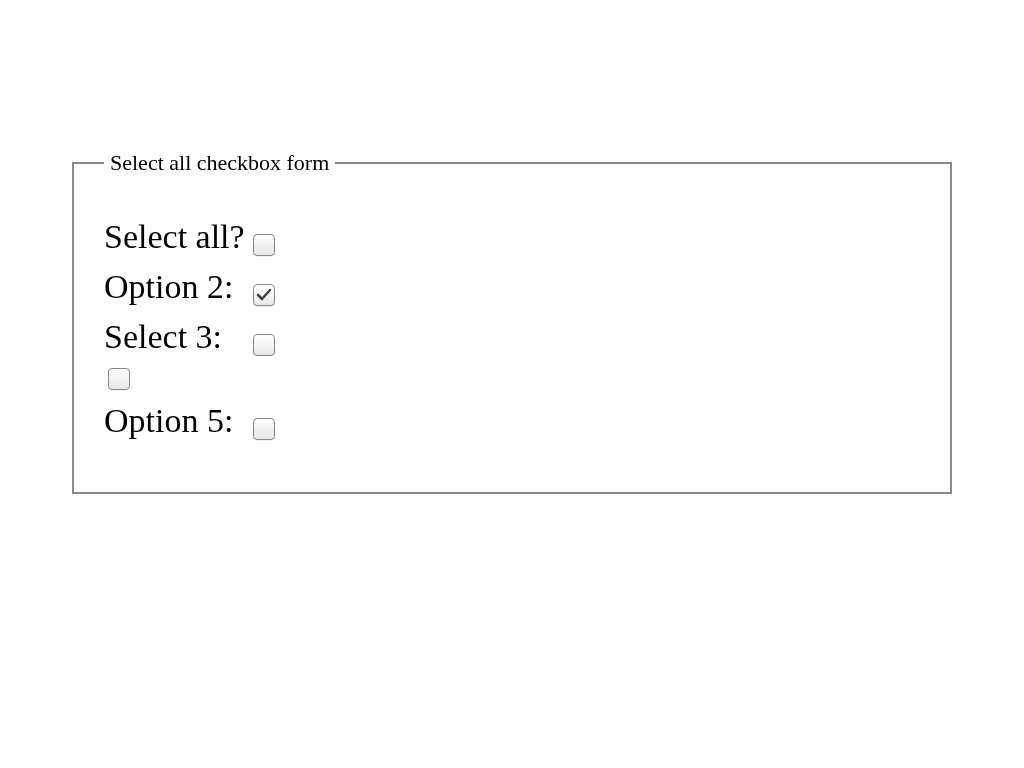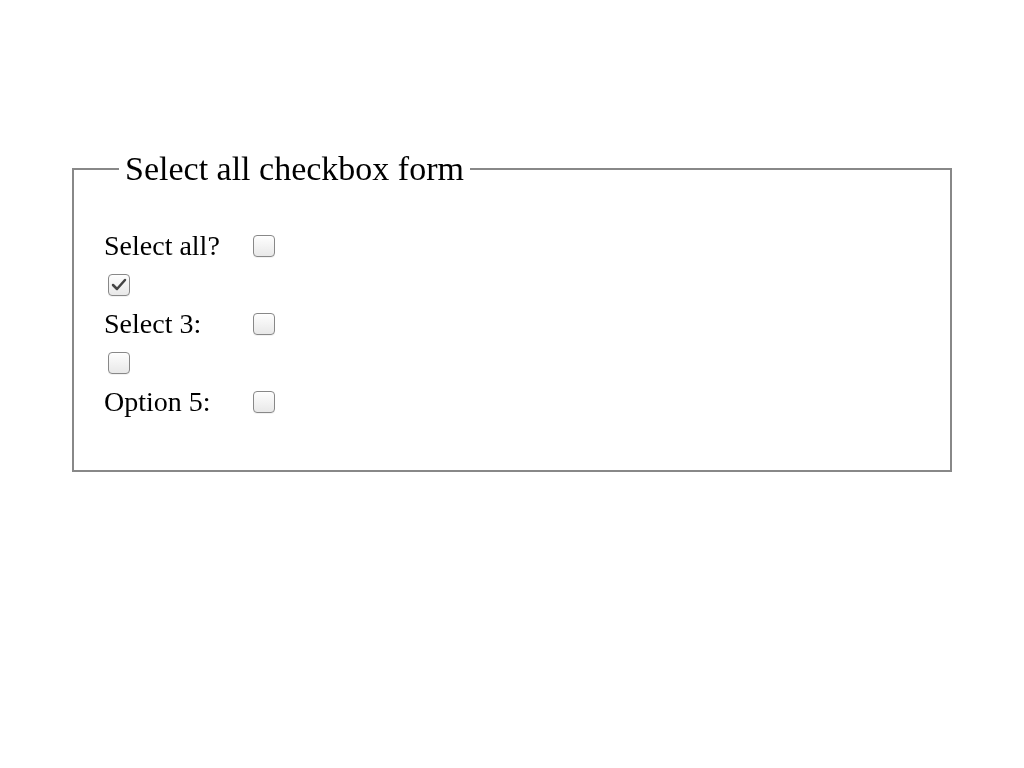--- a/index.html
+++ b/index.html
@@ -15,30 +15,29 @@
       color: #000000;
     }
     .container {
       padding: 150px 70px 0 70px;
     }
     fieldset {
       border: 2px solid #888;
       padding: 30px 30px 40px 30px;
     }
     legend {
-      font-size: 34px;
+      font-size: 22px;
       padding: 0 6px;
       color: #000;
-      margin-left: 15px;
     }
     .row {
       display: flex;
-      align-items: center;
+      align-items: flex-end;
       margin: 12px 0;
-      font-size: 28px;
+      font-size: 34px;
     }
     .row label {
       display: inline-block;
       min-width: 145px;
     }
     .cbx {
       display: inline-block;
       width: 22px;
       height: 22px;
       border: 1px solid #888;
@@ -71,20 +70,21 @@
 
     <div class="row">
       <label>Select all?</label>
       <span class="cbx">
         
       </span>
     </div>
 
 
     <div class="row">
+      <label>Option 2:</label>
       <span class="cbx checked">
         <svg viewBox="0 0 16 16">
             <path d="M2 8 L6 12 L14 3" stroke="#444" stroke-width="2.5" fill="none" stroke-linecap="round" stroke-linejoin="round"></path>
           </svg>
       </span>
     </div>
 
     <div class="row">
       <label>Select 3:</label>
       <span class="cbx">

